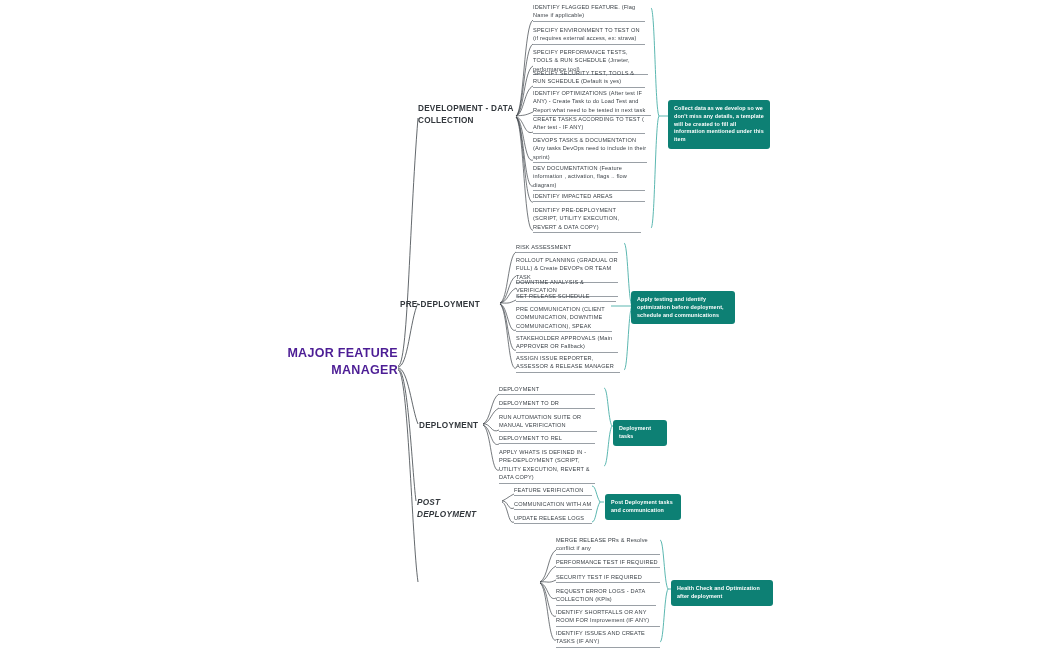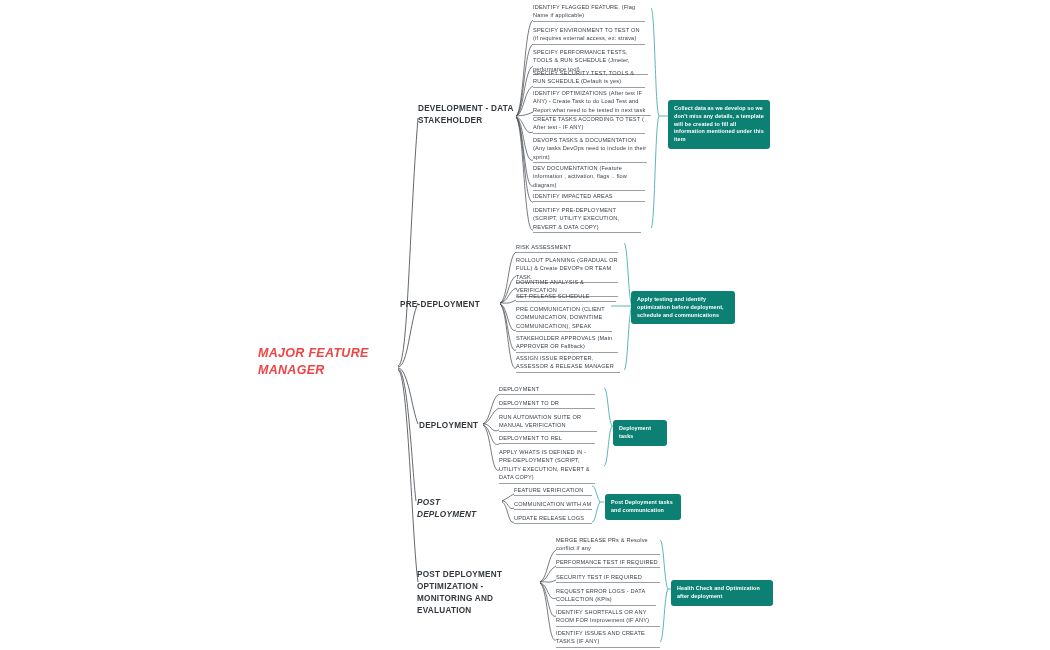--- a/index.html
+++ b/index.html
@@ -11,27 +11,26 @@
   }
   #canvas { position: relative; width: 1050px; height: 650px; }
 
   svg.wires { position: absolute; left: 0; top: 0; width: 1050px; height: 650px; pointer-events: none; }
 
   
   .center-node {
     position: absolute;
     left: 258px; top: 345px;
     width: 140px;
-    text-align: left;
-    color: #ef4444;
+    text-align: right;
+    color: #4c1d95;
     font-weight: bold;
     font-size: 12.5px;
     line-height: 1.35;
     letter-spacing: .3px;
-    font-style: italic;
   }
 
   
   .branch-label {
     position: absolute;
     color: #33383d;
     font-weight: bold;
     font-size: 8.2px;
     line-height: 1.45;
     letter-spacing: .25px;
@@ -139,21 +138,21 @@
       <path d="M660,540 C664,540 664,583 668,589 C664,595 664,642 660,642"></path>
       <path d="M668,589 L671,589"></path>
     </g>
   </svg>
 
   <div class="center-node">
     <div>MAJOR FEATURE</div>
     <div>MANAGER</div>
   </div>
 
-  <div class="branch-label" style="left:418px; top:103px; width:96px;">DEVELOPMENT - DATA STAKEHOLDER</div>
+  <div class="branch-label" style="left:418px; top:103px; width:96px;">DEVELOPMENT - DATA COLLECTION</div>
 
   <div class="leaf" style="left:533px; top:3px;  width:112px;">IDENTIFY FLAGGED FEATURE. (Flag Name if applicable)</div>
   <div class="leaf" style="left:533px; top:26px; width:112px;">SPECIFY ENVIRONMENT TO TEST ON (if requires external access, ex: strava)</div>
   <div class="leaf" style="left:533px; top:48px; width:115px;">SPECIFY PERFORMANCE TESTS, TOOLS &amp; RUN SCHEDULE (Jmeter, performance tool)</div>
   <div class="leaf" style="left:533px; top:69px; width:112px;">SPECIFY SECURITY TEST, TOOLS &amp; RUN SCHEDULE (Default is yes)</div>
   <div class="leaf" style="left:533px; top:89px; width:118px;">IDENTIFY OPTIMIZATIONS  (After test IF ANY) - Create Task to do Load Test and Report what need to be tested in next task</div>
   <div class="leaf" style="left:533px; top:115px;width:112px;">CREATE TASKS ACCORDING TO TEST  ( After test - IF ANY)</div>
   <div class="leaf" style="left:533px; top:136px;width:114px;">DEVOPS TASKS &amp; DOCUMENTATION (Any tasks DevOps need to include in their sprint)</div>
   <div class="leaf" style="left:533px; top:164px;width:112px;">DEV DOCUMENTATION (Feature information , activation, flags .. flow diagram)</div>
   <div class="leaf" style="left:533px; top:192px;width:112px;">IDENTIFY IMPACTED AREAS</div>
@@ -184,21 +183,20 @@
   <div class="callout" style="left:613px; top:420px; width:54px;">Deployment tasks</div>
 
   <div class="branch-label" style="left:417px; top:497px; width:82px;font-style:italic;">POST DEPLOYMENT</div>
 
   <div class="leaf" style="left:514px; top:486px; width:78px;">FEATURE VERIFICATION</div>
   <div class="leaf" style="left:514px; top:500px; width:78px;">COMMUNICATION WITH AM</div>
   <div class="leaf" style="left:514px; top:514px; width:78px;">UPDATE RELEASE LOGS</div>
 
   <div class="callout" style="left:605px; top:494px; width:76px;">Post Deployment tasks and communication</div>
 
-  <div class="branch-label" style="left:417px; top:569px; width:118px;">POST DEPLOYMENT OPTIMIZATION - MONITORING AND EVALUATION</div>
 
   <div class="leaf" style="left:556px; top:536px; width:104px;">MERGE RELEASE PRs &amp; Resolve conflict if any</div>
   <div class="leaf" style="left:556px; top:558px; width:104px;">PERFORMANCE TEST IF REQUIRED</div>
   <div class="leaf" style="left:556px; top:573px; width:104px;">SECURITY TEST IF REQUIRED</div>
   <div class="leaf" style="left:556px; top:587px; width:100px;">REQUEST ERROR LOGS - DATA COLLECTION (KPIs)</div>
   <div class="leaf" style="left:556px; top:608px; width:104px;">IDENTIFY SHORTFALLS OR ANY ROOM FOR Improvement (IF ANY)</div>
   <div class="leaf" style="left:556px; top:629px; width:104px;">IDENTIFY ISSUES AND CREATE TASKS (IF ANY)</div>
 
   <div class="callout" style="left:671px; top:580px; width:102px;">Health Check and Optimization after deployment</div>
 

